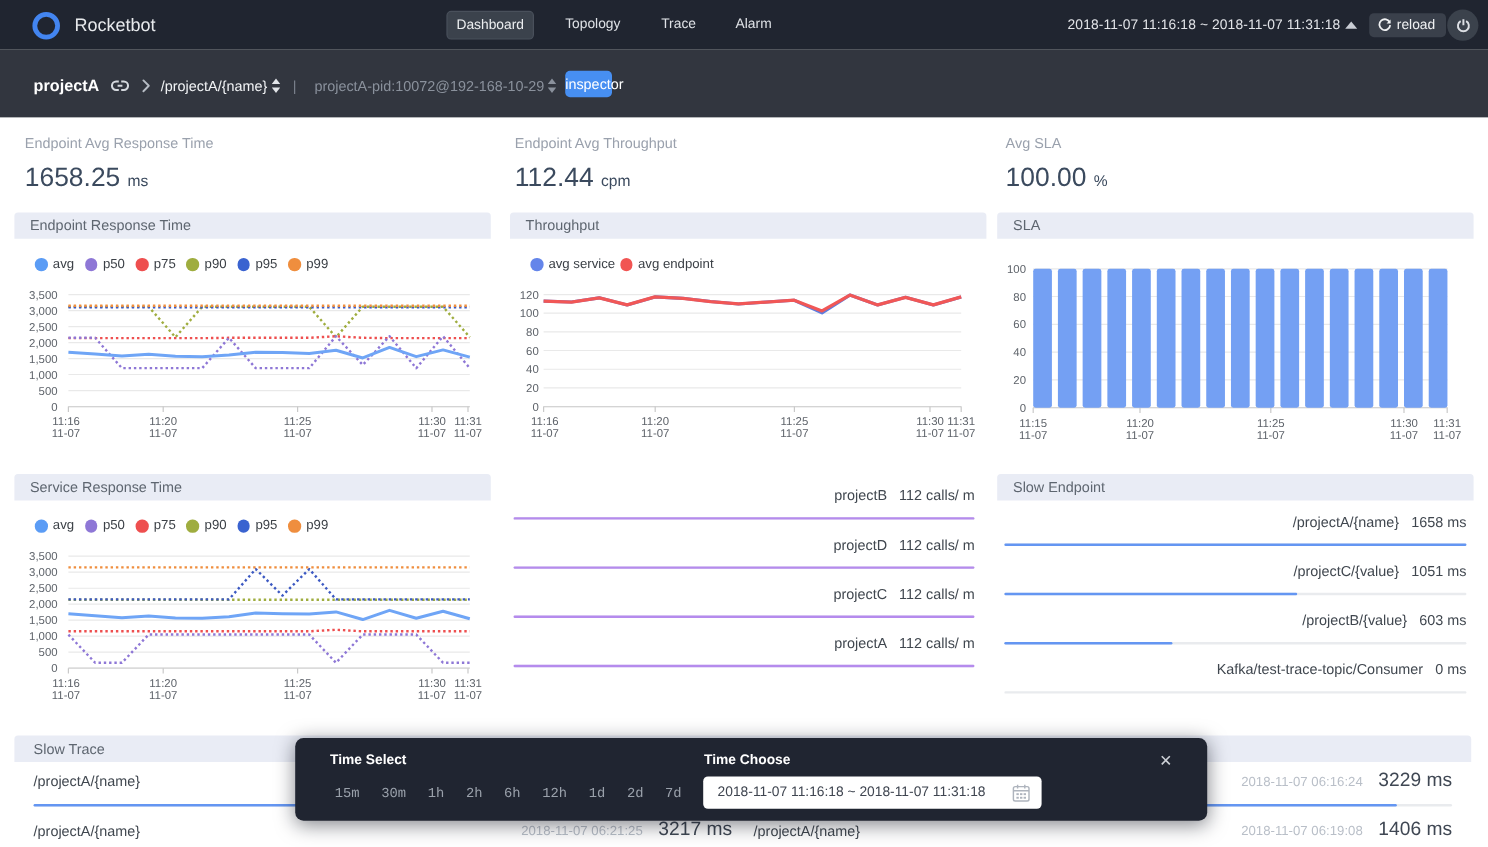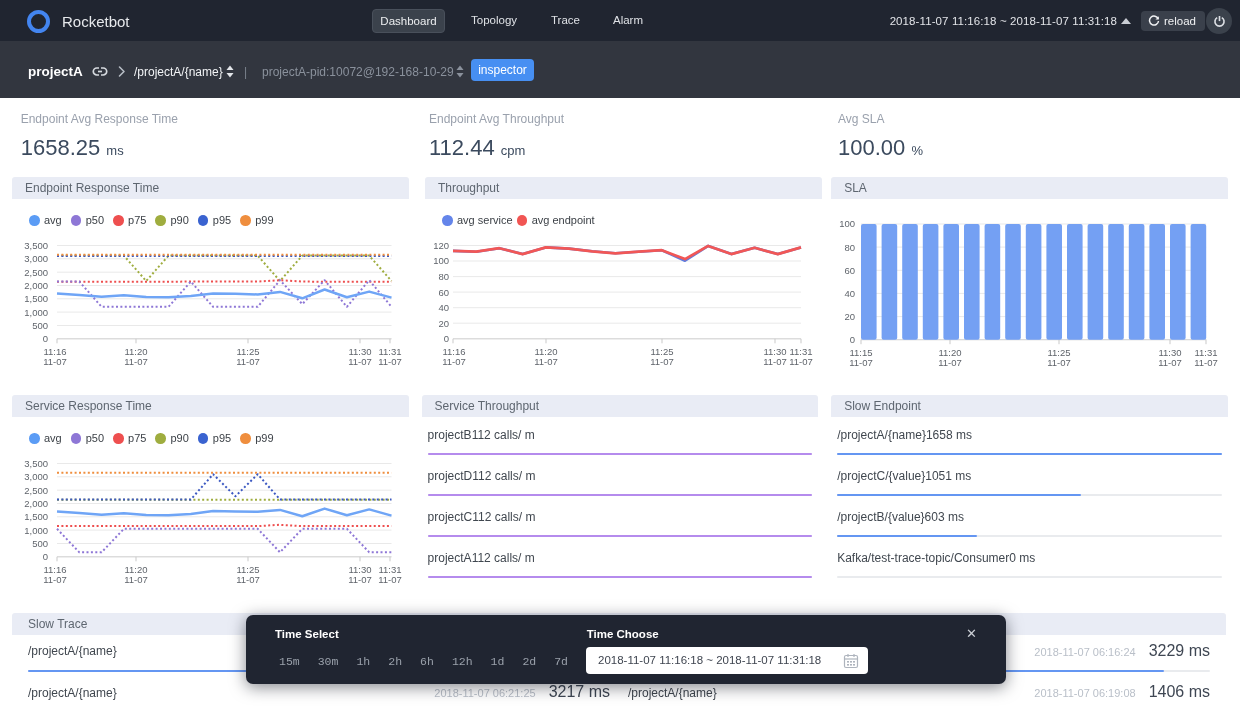--- a/index.html
+++ b/index.html
@@ -15,35 +15,35 @@
   display:flex; align-items:center; padding:0 9px 0 7px; font-size:11.5px; color:#f0f1f3; }
 .reload svg { margin-right:4px; }
 .power { position:absolute; left:1206px; top:8px; width:26px; height:26px; border-radius:50%; background:#3b424c;
   display:flex; align-items:center; justify-content:center; }
 .toolbar { position:absolute; left:0; top:41px; width:1240px; height:57px; background:#32363f; }
 .tb { position:absolute; top:2px; height:57px; display:flex; align-items:center; }
 .tb-project { font-size:13.5px; font-weight:bold; color:#fff; }
 .tb-endpoint { color:#f2f4f6; font-size:12px; }
 .vbar { color:#7b828d; font-size:12px; }
 .tb-inst { color:#8a919c; font-size:12px; }
-.inspector { position:absolute; left:471px; top:18px; width:63px; height:22px; background:#478ff2; color:#fff;
+.inspector { position:absolute; left:471px; top:18px; width:39px; height:22px; background:#478ff2; color:#fff;
   border-radius:4px; font-size:12px; text-align:center; line-height:22px; }
 .metrics { position:absolute; left:0; top:98px; width:1240px; height:79px; background:#fff; }
 .metric { position:absolute; top:14px; }
 .mlabel { font-size:12px; color:#9aa1ad; }
 .mvalue { font-size:22px; color:#3b4a5e; margin-top:9px; }
 .munit { font-size:13px; }
 .panel { position:absolute; width:396.8px; background:#fff; }
 .phead { height:22px; background:#e9ecf5; border-radius:3px 3px 0 0; font-size:12px; color:#5e6670; line-height:22px; }
 .legend { height:33px; padding:16px 0 0 17px; font-size:11px; color:#3c4147; display:flex; }
 .li { margin-right:9px; display:flex; align-items:center; height:10.5px; }
 .dot { width:10.5px; height:10.5px; border-radius:50%; display:inline-block; margin-right:4.5px; }
 .listbody { padding:11px 6px 0; }
 .srow { height:41px; }
-.srow-t { display:flex; justify-content:flex-start; font-size:12px; color:#40474f; height:14px; line-height:14px; }
+.srow-t { display:flex; justify-content:flex-end; font-size:12px; color:#40474f; height:14px; line-height:14px;gap:10px; }
 .srow .track { margin-top:11px; }
 .track { height:2px; background:#e9ebee; border-radius:1px; position:relative; }
 .fill { position:absolute; left:0; top:0; bottom:0; border-radius:1px; }
 .stpanel { position:absolute; left:12px; top:613px; width:1214px; background:#fff; }
 .stbody { display:flex; flex-wrap:wrap; justify-content:space-between; padding:9px 16px 0; }
 .titem { width:582px; margin-bottom:13.5px; }
 .trow { display:flex; justify-content:space-between; align-items:center; font-size:12px; color:#40474f; height:14px; line-height:14px; }
 .tright { display:flex; align-items:baseline; }
 .tdate { color:#b9bfc8; font-size:11px; margin-right:13px; }
 .tms { color:#3f4753; font-size:16px; }
@@ -305,21 +305,20 @@
       <text x="124" y="132.5" text-anchor="middle" font-size="9.5" fill="#5f646b">11-07</text>
       <text x="236" y="122.5" text-anchor="middle" font-size="9.5" fill="#5f646b">11:25</text>
       <text x="236" y="132.5" text-anchor="middle" font-size="9.5" fill="#5f646b">11-07</text>
       <text x="348" y="122.5" text-anchor="middle" font-size="9.5" fill="#5f646b">11:30</text>
       <text x="348" y="132.5" text-anchor="middle" font-size="9.5" fill="#5f646b">11-07</text>
       <text x="378" y="122.5" text-anchor="middle" font-size="9.5" fill="#5f646b">11:31</text>
       <text x="378" y="132.5" text-anchor="middle" font-size="9.5" fill="#5f646b">11-07</text>
     </svg>
   </div>
 <div class="panel" style="left:421.6px;top:395px;">
-    <div class="phead" style="padding-left:13px">Service Throughput</div>
     <div class="listbody">
       <div class="srow">
         <div class="srow-t">
           <span>projectB</span>
           <span>112 calls/ m</span>
         </div>
         <div class="track">
           <div class="fill" style="width:100%;background:#b58bed"></div>
         </div>
       </div>

